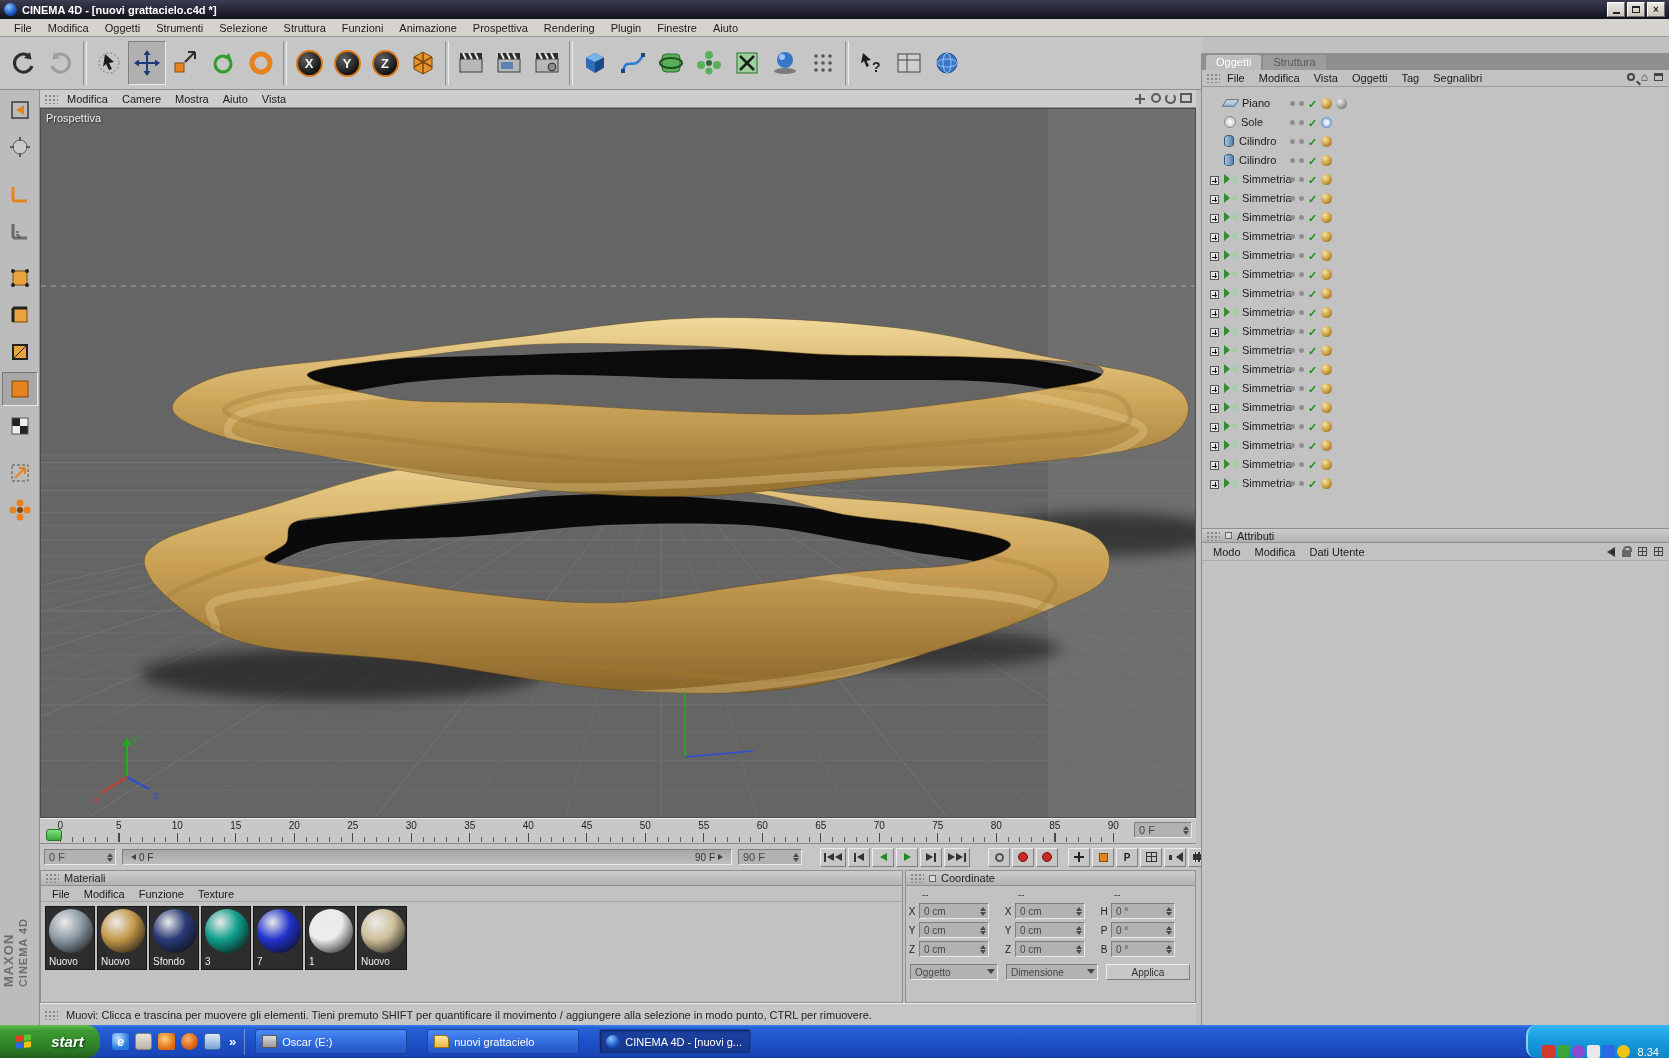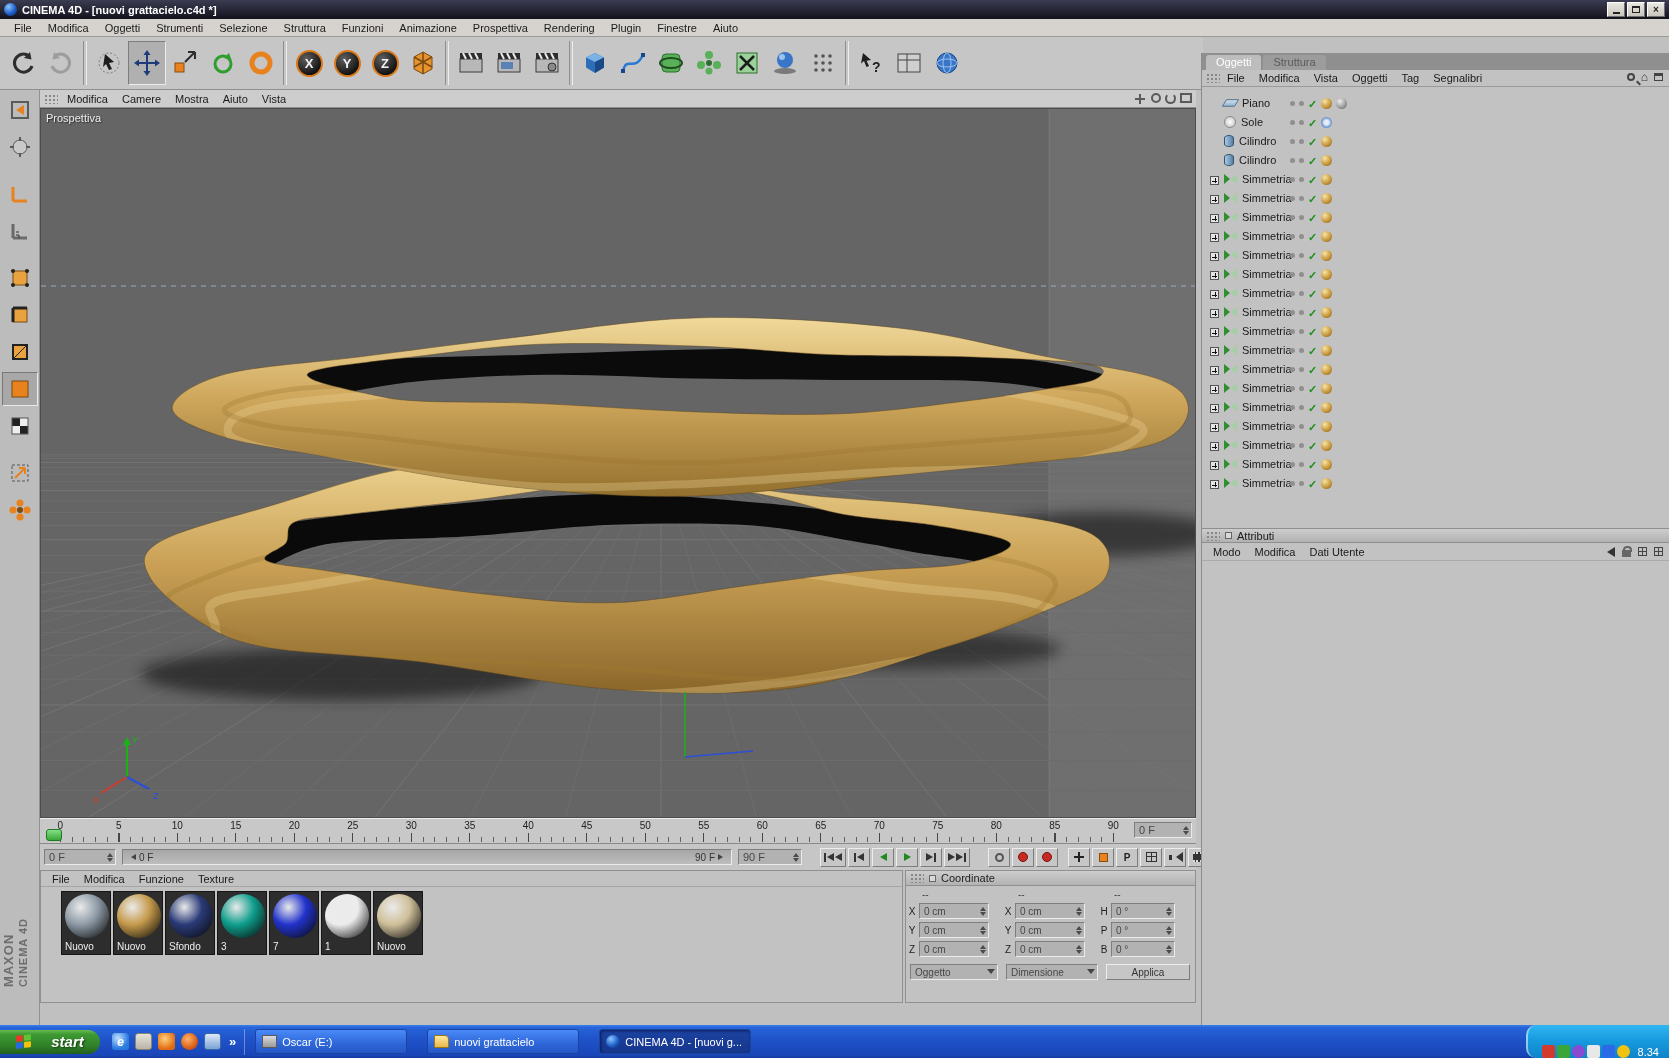--- a/index.html
+++ b/index.html
@@ -100,21 +100,21 @@
 
 
 .panel{position:absolute;background:#c2c2c2;border:1px solid #909090}
 .panel-header{height:15px;background:linear-gradient(#cdcdcd,#b2b2b2);border-bottom:1px solid #8e8e8e;display:flex;align-items:center;gap:5px;padding:0 4px;color:#222}
 .hbox{width:7px;height:7px;border:1px solid #666;background:#d8d8d8;flex:none}
 .panel-menu{height:16px;display:flex;align-items:center;border-bottom:1px solid #a5a5a5;padding-left:4px}
 .panel-menu .mi{padding:1px 7px}
 
 
 .materials{left:40px;top:870px;width:863px;height:133px}
-.mtiles{display:flex;padding:4px 0 0 20px}
+.mtiles{display:flex;padding:4px 0 0 4px}
 .mtile{width:50px;height:64px;background:#2d2d2d;border:1px solid #161616;position:relative;margin-right:2px;flex:none}
 .msphere{position:absolute;left:3px;top:2px;width:44px;height:44px;border-radius:50%;background:radial-gradient(circle at 35% 30%,rgba(255,255,255,.9) 0%,var(--c) 42%,rgba(0,0,0,.8) 97%)}
 .mlabel{position:absolute;left:3px;bottom:2px;color:#efefef;font-size:10px}
 
 
 .coords{left:905px;top:870px;width:291px;height:133px}
 .cgrid{position:relative;height:114px;font-size:10px}
 .chead{position:absolute;top:3px;color:#444}
 .crow{position:absolute;display:flex;align-items:center;gap:3px}
 .crow .lbl{width:8px;text-align:center;color:#222}
@@ -164,21 +164,21 @@
 .attr-menu .mi{padding:1px 7px}
 .attr-icons{position:absolute;right:6px;display:flex;gap:7px;align-items:center}
 .arrow-l{width:0;height:0;border:5px solid transparent;border-right:8px solid #333;border-left:0}
 .lock-g{width:9px;height:7px;background:#666;position:relative;margin-top:3px}
 .lock-g::before{content:'';position:absolute;left:1px;top:-4px;width:5px;height:4px;border:2px solid #666;border-bottom:none;border-radius:4px 4px 0 0}
 .grid-sm{width:9px;height:9px;border:1px solid #444;background:linear-gradient(90deg,transparent 3px,#444 3px,#444 4px,transparent 4px),linear-gradient(transparent 3px,#444 3px,#444 4px,transparent 4px)}
 .attr-body{flex:1;background:#c2c2c2}
 
 
 .taskbar{left:0;top:1025px;width:1669px;height:33px;background:linear-gradient(180deg,#3a7ff0 0%,#2763d8 8%,#1f52c8 45%,#1945b8 92%,#123a9e 100%);display:flex;align-items:center}
-.start-btn{width:100px;height:24px;border-radius:0 14px 14px 0;background:linear-gradient(180deg,#66bd4d 0%,#3d9a33 18%,#2f7e27 70%,#225f1c 100%);display:flex;align-items:center;justify-content:center;gap:20px;color:#fff;font-style:italic;font-weight:bold;font-size:15px;text-shadow:1px 1px 2px #123a0e;flex:none}
+.start-btn{width:100px;height:33px;border-radius:0 14px 14px 0;background:linear-gradient(180deg,#66bd4d 0%,#3d9a33 18%,#2f7e27 70%,#225f1c 100%);display:flex;align-items:center;justify-content:center;gap:20px;color:#fff;font-style:italic;font-weight:bold;font-size:15px;text-shadow:1px 1px 2px #123a0e;flex:none}
 .winflag{width:15px;height:14px;display:grid;grid-template-columns:7px 7px;grid-template-rows:6px 6px;gap:1px;transform:skewY(-6deg)}
 .winflag i{border-radius:1px}
 .wf1{background:#e83a2a}.wf2{background:#5fc431}.wf3{background:#2a6ae8}.wf4{background:#f2c211}
 .qlaunch{display:flex;align-items:center;gap:6px;padding:0 8px;border-right:1px solid rgba(255,255,255,.35);height:26px;margin-left:4px}
 .ql-icon{width:17px;height:17px;border-radius:3px}
 .ql-ie{background:radial-gradient(circle at 35% 30%,#bfe0ff,#2a7ae0 65%);color:#fff;font-weight:bold;font-style:italic;display:flex;align-items:center;justify-content:center;font-size:12px}
 .ql-desk{background:linear-gradient(#e8e4da,#b9b4a6);border:1px solid #8a8573}
 .ql-media{background:radial-gradient(circle at 40% 35%,#ffd27a,#e06a12 70%)}
 .ql-ff{background:radial-gradient(circle at 40% 35%,#ffb366,#d4530e 70%);border-radius:50%}
 .ql-mail{background:linear-gradient(#dfe9f6,#7aa2d6);border:1px solid #3a6aa6}
@@ -736,20 +736,24 @@
     <span class="gap6"></span>
     <div class="tbtn">
         <i class="grid-i"></i>
       </div>
     <div class="tbtn">
         <i class="mini-tri-r"></i>
       </div>
   </div>
 
   <div class="panel materials">
+    <div class="panel-header">
+      <span class="grip"></span>
+      <span>Materiali</span>
+    </div>
     <div class="panel-menu">
 
     <span class="mi">File</span>
         <span class="mi">Modifica</span>
         <span class="mi">Funzione</span>
         <span class="mi">Texture</span>
       </div>
     <div class="mtiles">
 
         <div class="mtile">
@@ -898,20 +902,24 @@
           <span class="dd"></span>
         </div>
       <div class="field csel" style="left:100px;top:78px;width:92px">
           <span class="val">Dimensione</span>
           <span class="dd"></span>
         </div>
       <div class="btn capply" style="left:200px;top:78px">Applica</div>
     </div>
   </div>
 
+  <div class="abs statusbar">
+    <span class="grip"></span>
+    <span>Muovi: Clicca e trascina per muovere gli elementi. Tieni premuto SHIFT per quantificare il movimento / aggiungere alla selezione in modo punto, CTRL per rimuovere.</span>
+  </div>
 
   <div class="abs right-panel">
     <div class="rp-tabs">
       <span class="rp-tab active">Oggetti</span>
       <span class="rp-tab inactive">Struttura</span>
     </div>
     <div class="rp-menu">
       <span class="grip"></span>
       <span style="display:flex">
 

